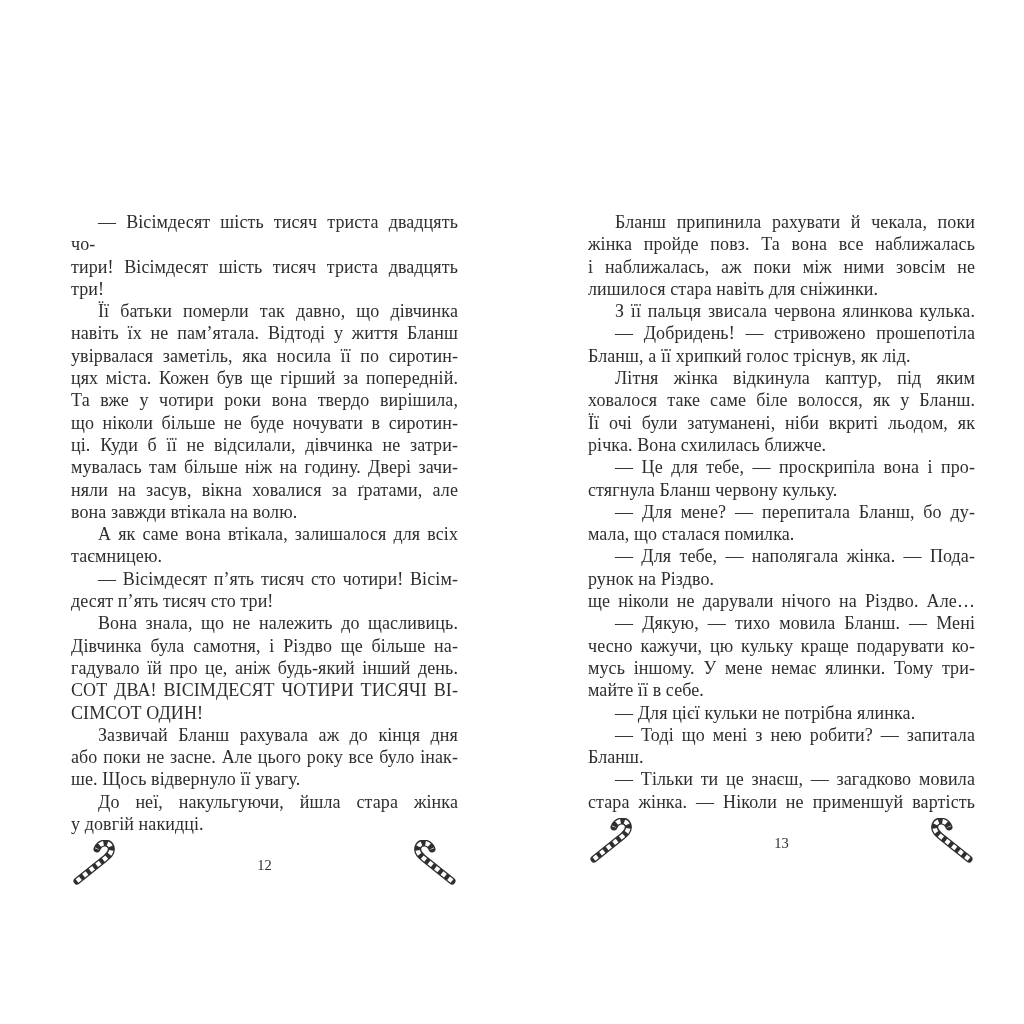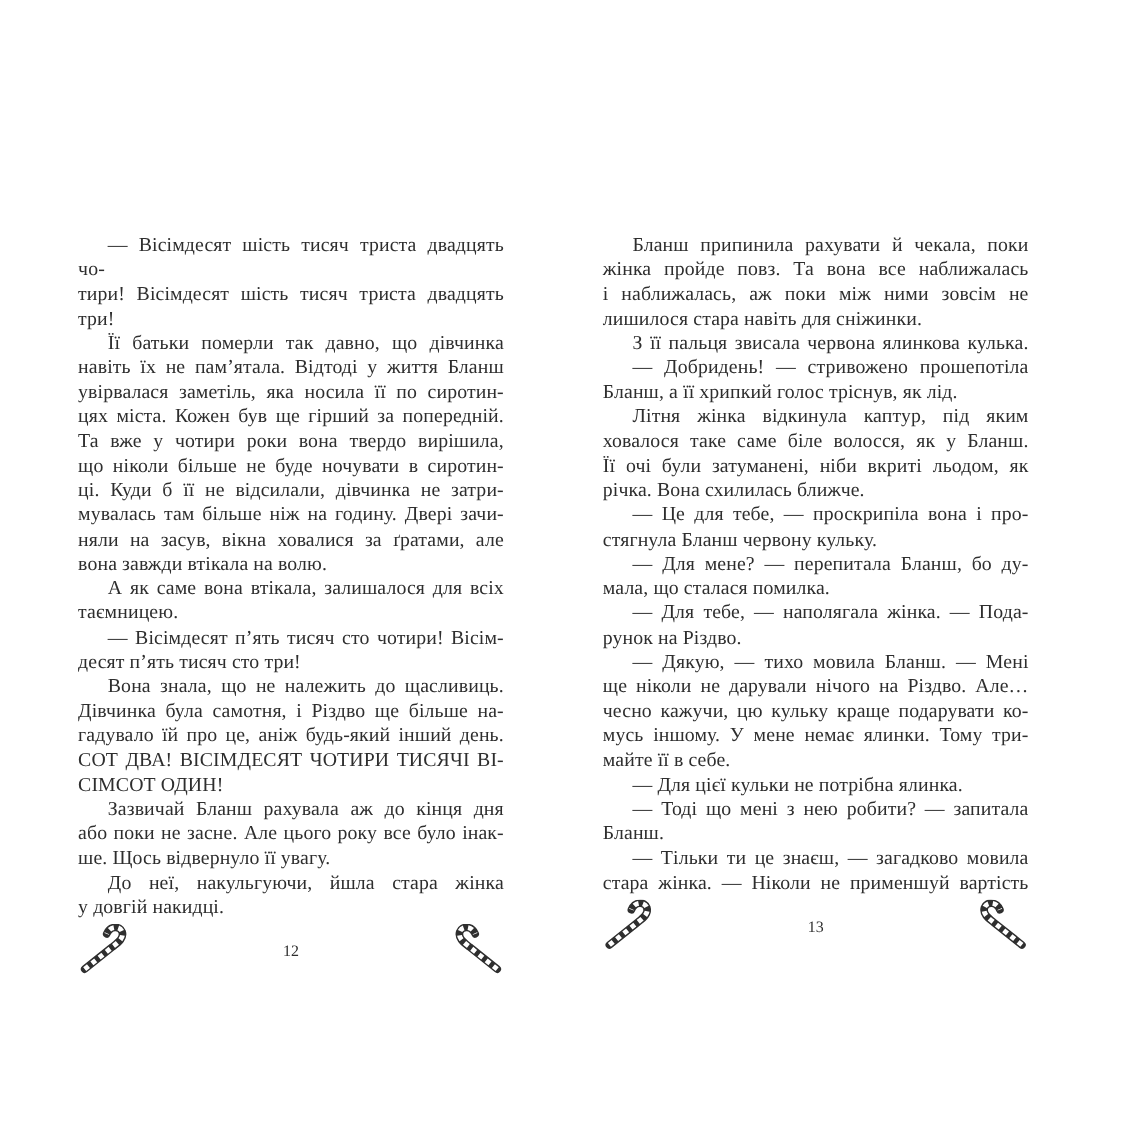--- a/index.html
+++ b/index.html
@@ -5,21 +5,21 @@
   html,body{margin:0;padding:0;background:#ffffff;}
   .spread{
     position:relative;
     width:1024px;height:1024px;
     background:#ffffff;
     overflow:hidden;
     font-family:"Liberation Serif","DejaVu Serif",serif;
   }
   .page{position:absolute;top:211px;width:387px;}
   .page.left{left:71px;}
-  .page.right{left:548px;}
+  .page.right{left:588px;}
   .text-block{width:100%;}
   .line{
     font-size:18px;
     line-height:22.3px;
     color:#2e2e2e;
     text-align:justify;
     text-align-last:justify;
     white-space:normal;
     letter-spacing:0.1px;
   }
@@ -100,22 +100,22 @@
         <div class="line ind">Літня жінка відкинула каптур, під яким</div>
         <div class="line">ховалося таке саме біле волосся, як у Бланш.</div>
         <div class="line">Її очі були затуманені, ніби вкриті льодом, як</div>
         <div class="line end">річка. Вона схилилась ближче.</div>
         <div class="line ind">— Це для тебе, — проскрипіла вона і про-</div>
         <div class="line end">стягнула Бланш червону кульку.</div>
         <div class="line ind">— Для мене? — перепитала Бланш, бо ду-</div>
         <div class="line end">мала, що сталася помилка.</div>
         <div class="line ind">— Для тебе, — наполягала жінка. — Пода-</div>
         <div class="line end">рунок на Різдво.</div>
+        <div class="line">ще ніколи не дарували нічого на Різдво. Але…</div>
         <div class="line ind">— Дякую, — тихо мовила Бланш. — Мені</div>
-        <div class="line">ще ніколи не дарували нічого на Різдво. Але…</div>
         <div class="line">чесно кажучи, цю кульку краще подарувати ко-</div>
         <div class="line">мусь іншому. У мене немає ялинки. Тому три-</div>
         <div class="line end">майте її в себе.</div>
         <div class="line ind end">— Для цієї кульки не потрібна ялинка.</div>
         <div class="line ind">— Тоді що мені з нею робити? — запитала</div>
         <div class="line end">Бланш.</div>
         <div class="line ind">— Тільки ти це знаєш, — загадково мовила</div>
         <div class="line">стара жінка. — Ніколи не применшуй вартість</div>
       </div>
     <div class="footer">

